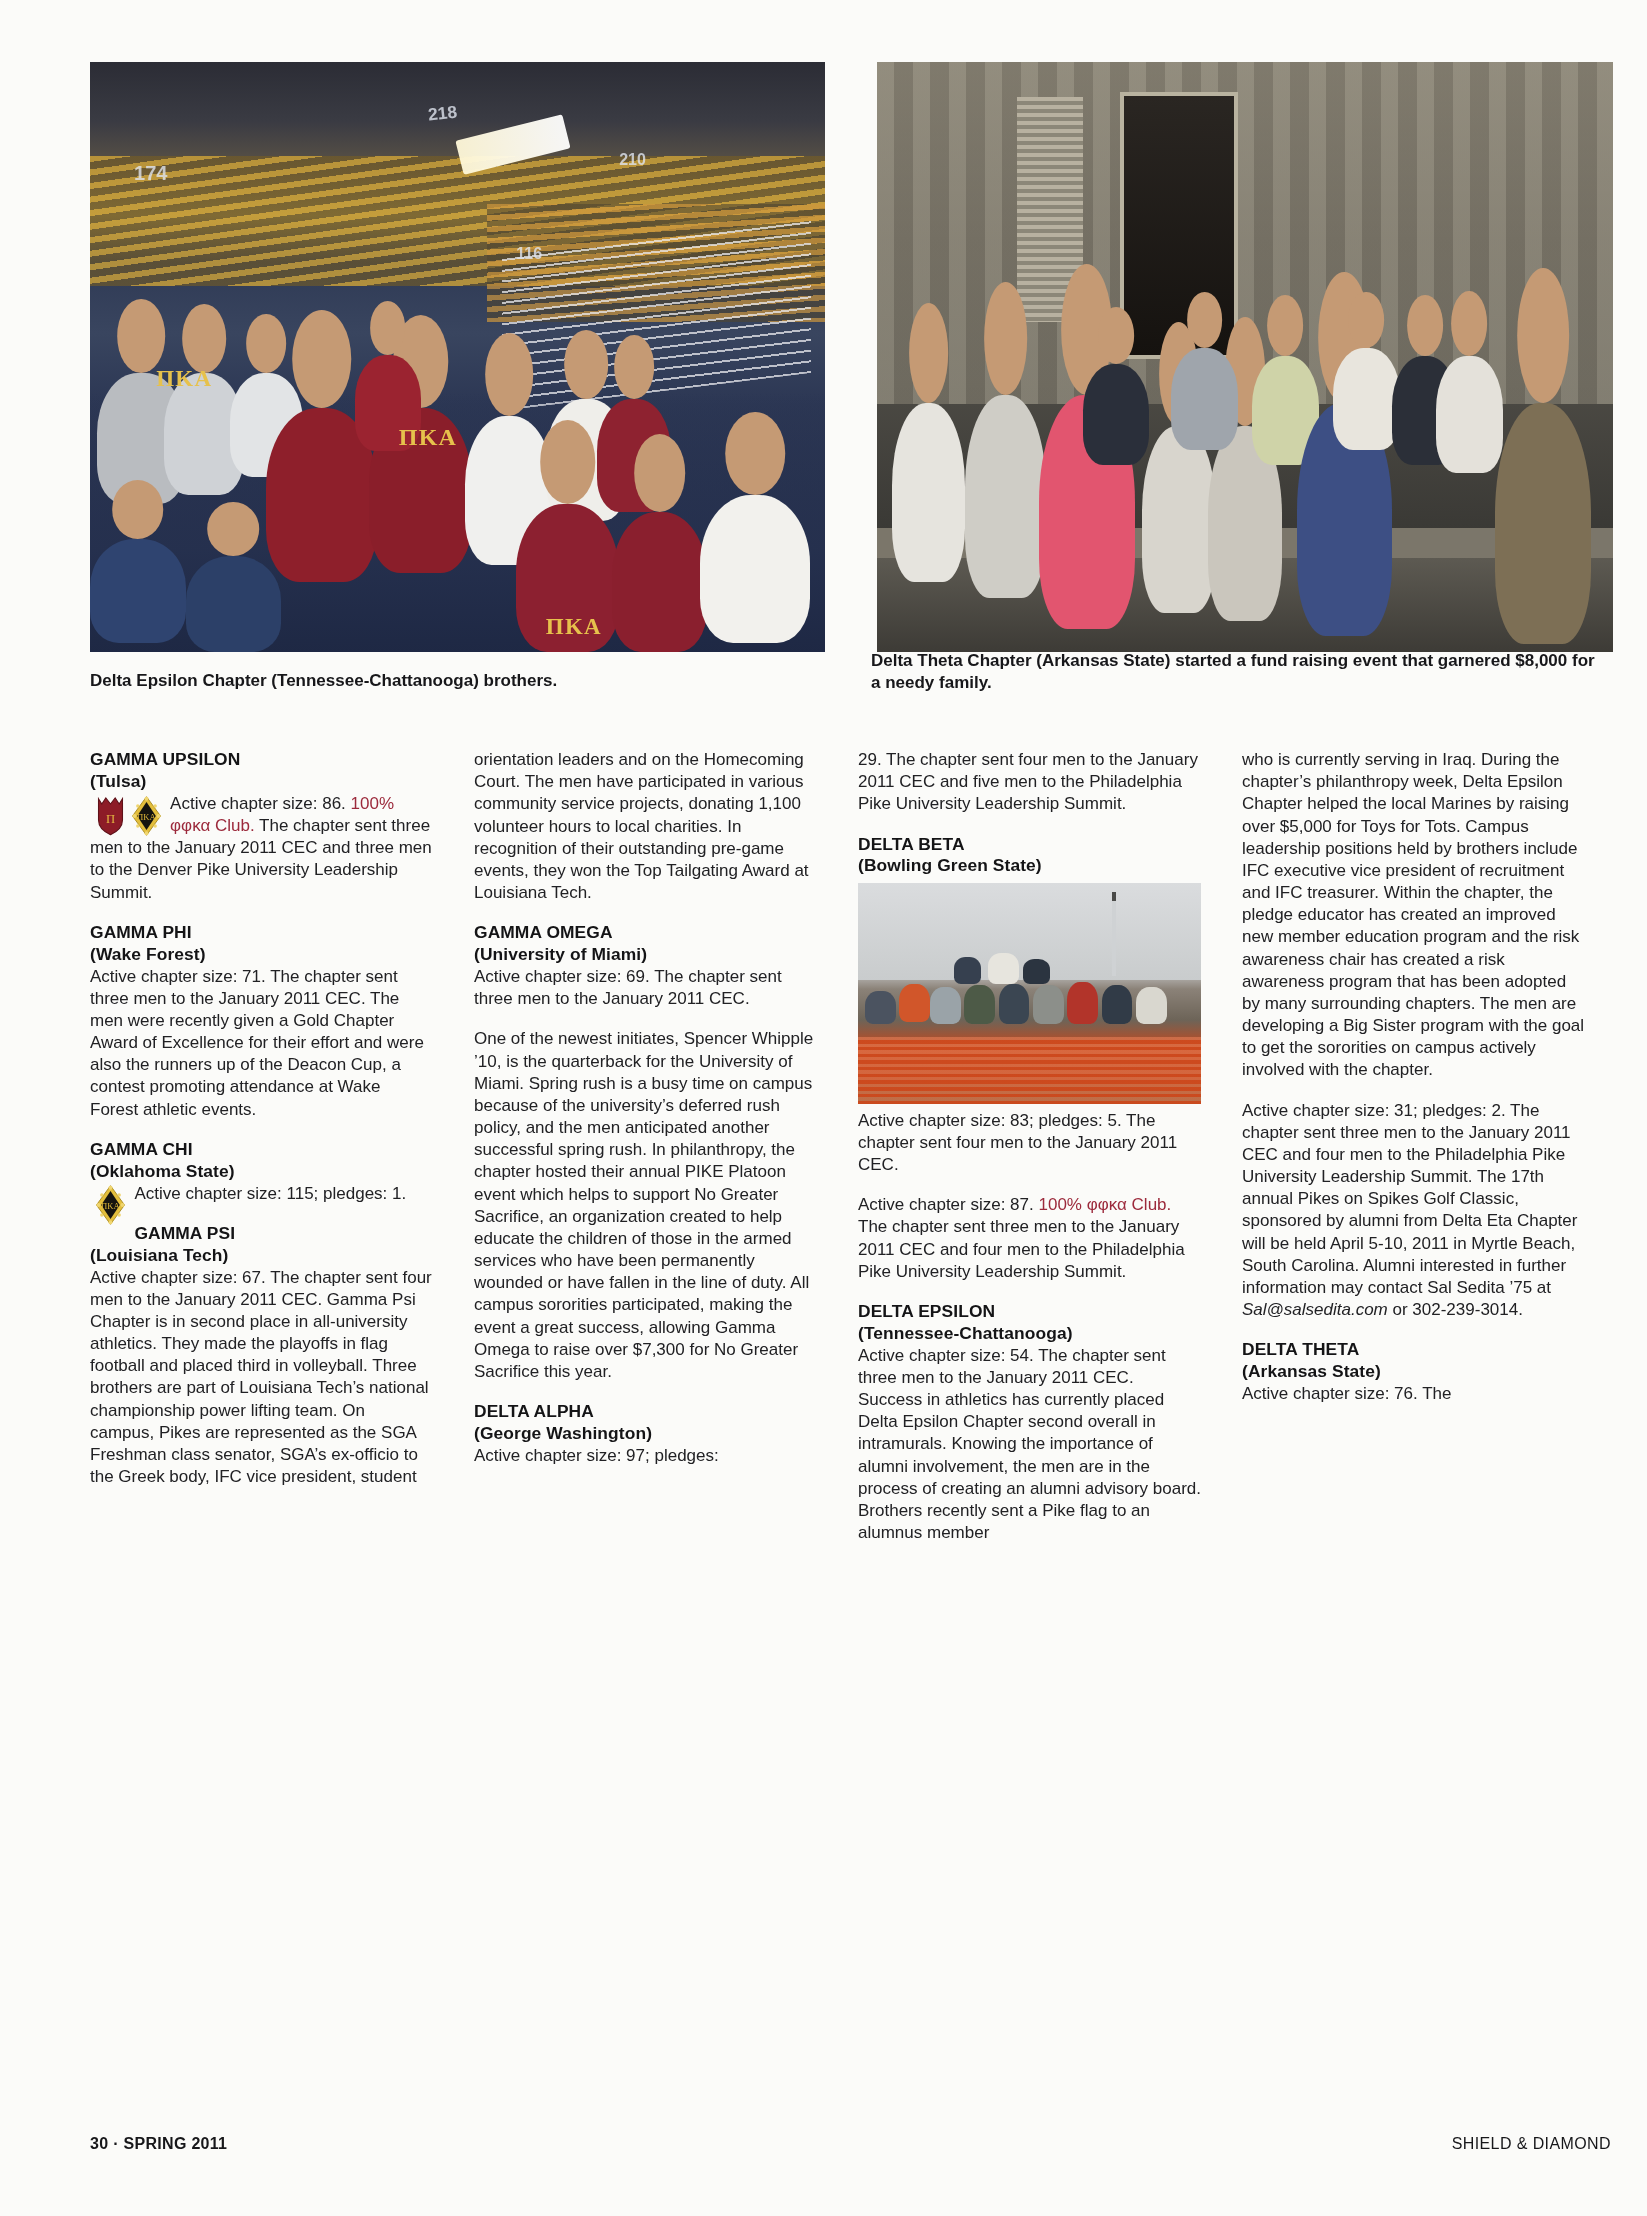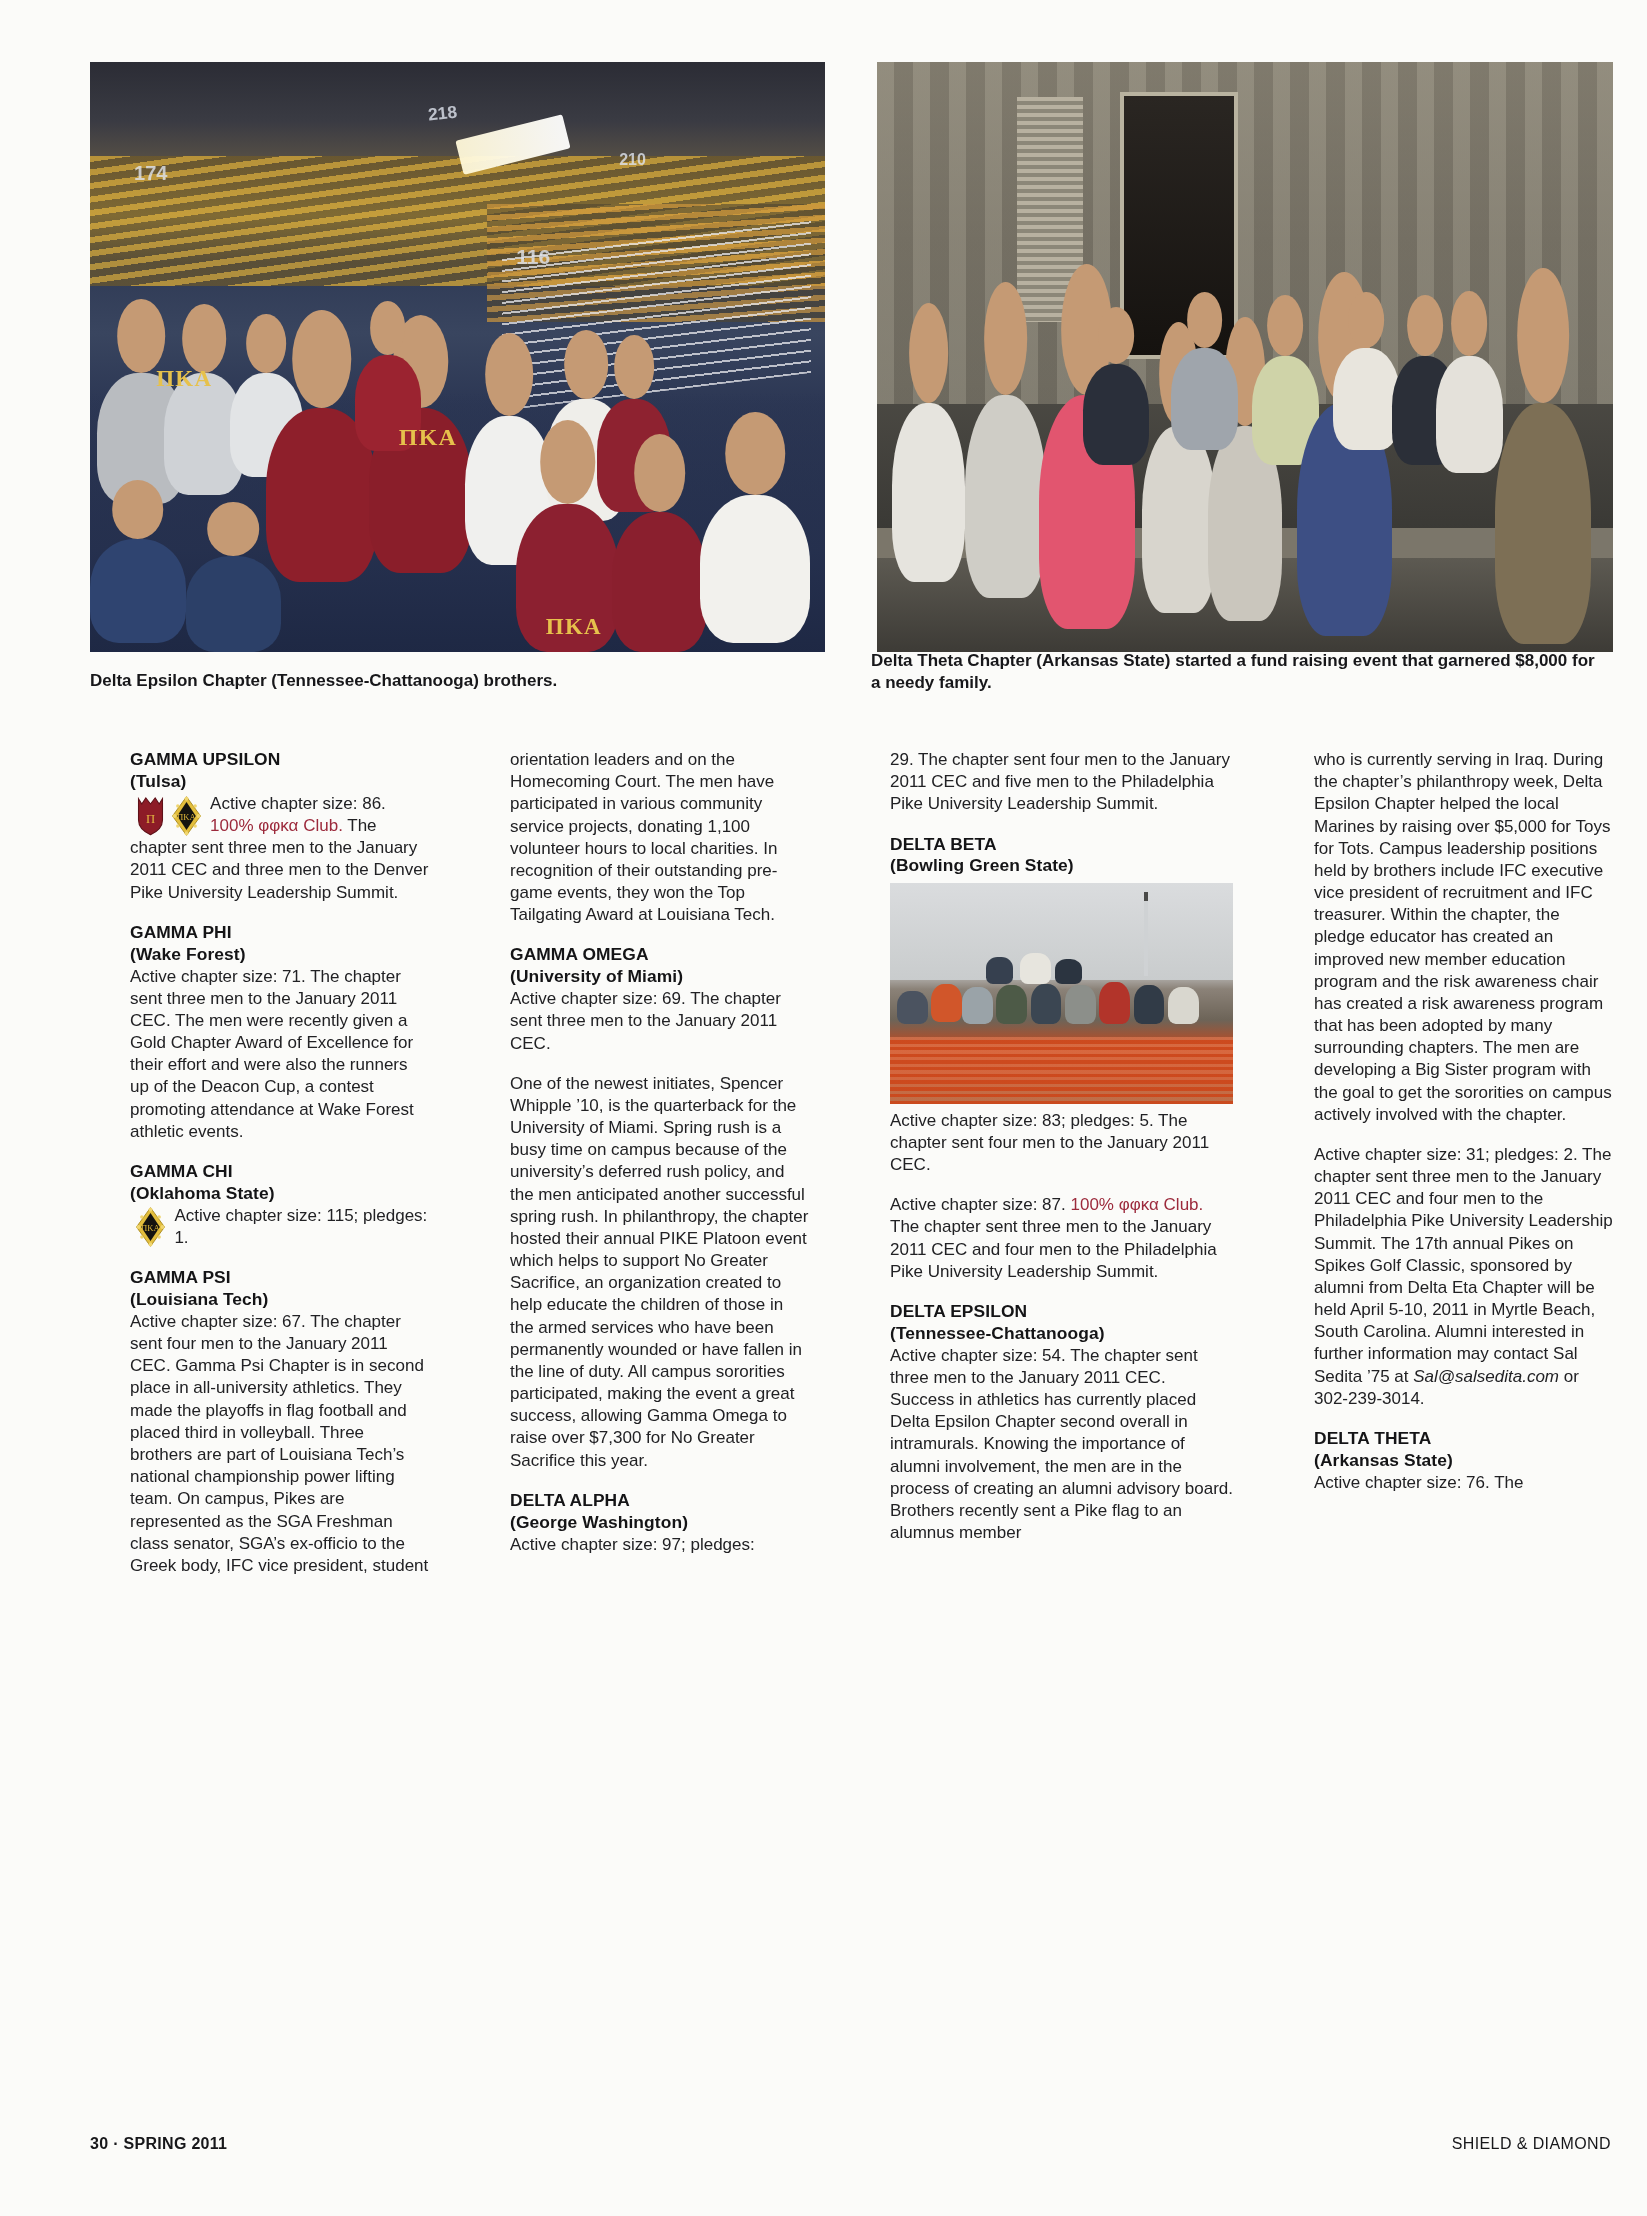--- a/index.html
+++ b/index.html
@@ -133,21 +133,21 @@
 
   
   .columns {
     position: absolute;
     left: 90px;
     top: 749px;
     width: 1523px;
     display: flex;
     gap: 41px;
   }
-  .col { width: 343px; margin-left: 40px; }
+  .col { width: 343px; }
 
   .col p, .col h3 { margin: 0; }
   .chapter-head {
     font-size: 17.4px;
     font-weight: bold;
     line-height: 1.26;
     letter-spacing: 0.1px;
     color: #141416;
   }
   .chapter-head .school { display:block; }
@@ -209,21 +209,21 @@
 
     <div class="photo photo-left">
       <div class="arena"></div>
       <div class="arena-seats"></div>
       <div class="arena-seats2"></div>
       <div class="arena-rail"></div>
       <div class="arena-light"></div>
       <span class="sec-num" style="left:6%;top:17%;font-size:20px;">174</span>
       <span class="sec-num" style="left:46%;top:7%;font-size:17.4px;transform:rotate(-6deg);">218</span>
       <span class="sec-num" style="left:72%;top:15%;font-size:16px;">210</span>
-      <span class="sec-num" style="left:58%;top:31%;font-size:21px;">116</span>
+      <span class="sec-num" style="left:58%;top:31%;font-size:16px;">116</span>
       <div class="arena-bleachers"></div>
       <div class="crowd">
         <div class="fig" style="left:1%;  bottom:34%; width:12%; height:30%; background:#b9bcc0;"></div>
         <div class="fig" style="left:10%; bottom:36%; width:11%; height:28%; background:#cfd2d6;"></div>
         <div class="fig" style="left:19%; bottom:40%; width:10%; height:24%; background:#e2e4e6;"></div>
         <div class="fig" style="left:24%; bottom:16%; width:15%; height:40%; background:#8e1f2b;"></div>
         <div class="fig" style="left:38%; bottom:18%; width:14%; height:38%; background:#8a1e2a;"></div>
         <div class="fig" style="left:36%; bottom:46%; width:9%;  height:22%; background:#9b2330;"></div>
         <div class="fig" style="left:51%; bottom:20%; width:12%; height:34%; background:#f0f0ee;"></div>
         <div class="fig" style="left:62%; bottom:30%; width:11%; height:28%; background:#efeeea;"></div>

